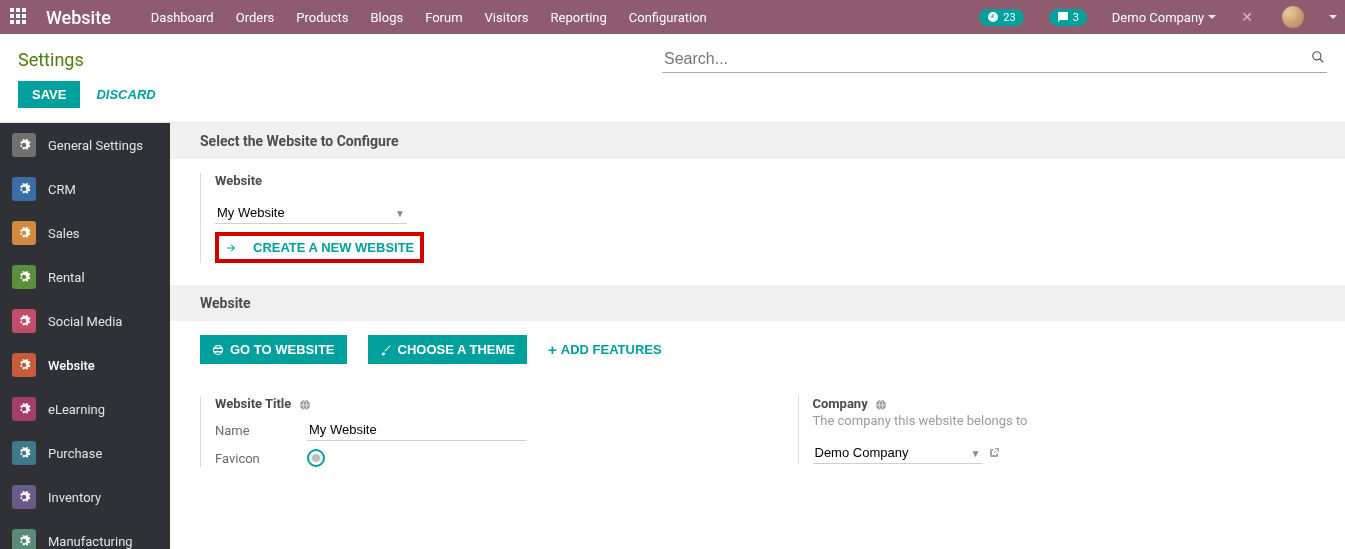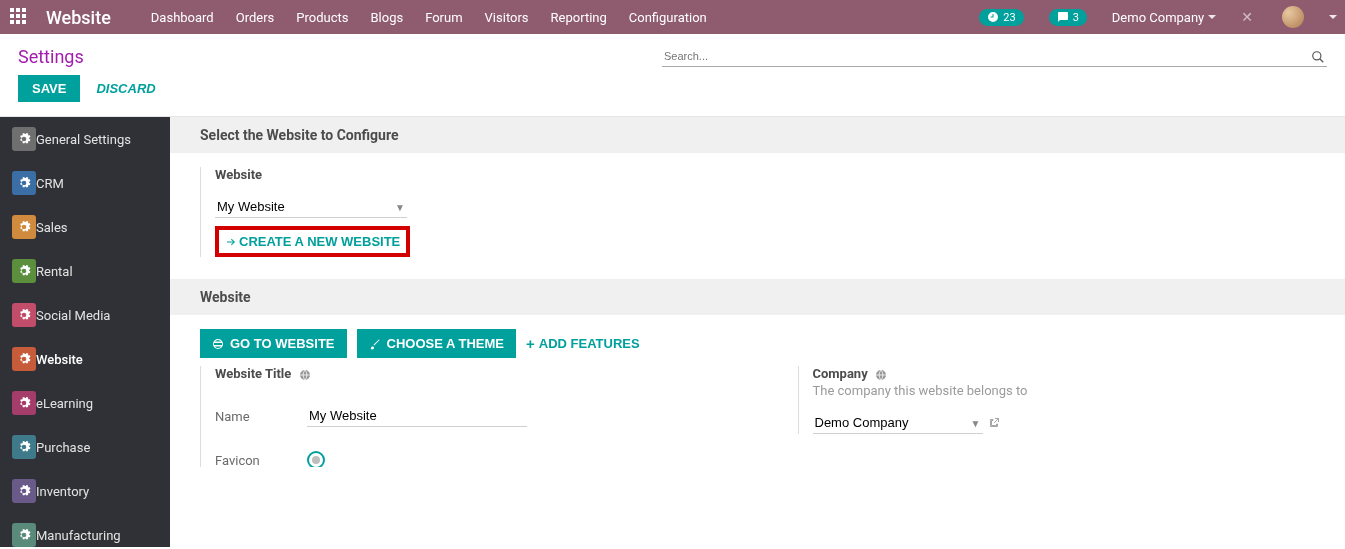--- a/index.html
+++ b/index.html
@@ -15,64 +15,64 @@
   .topbar-right { margin-left: auto; display:flex; align-items:center; gap: 25px; }
   .badge-pill { display:inline-flex; align-items:center; background:#00a09d; color:#fff; border-radius: 12px; padding: 2px 8px; font-size: 11px; gap:4px;}
   .badge-pill svg{width:12px;height:12px;fill:#fff;}
   .company-drop { color:#fff; display:flex; align-items:center; gap:4px; cursor:pointer;}
   .wrench { color: rgba(255,255,255,0.6); font-size:14px;}
   .avatar { width:22px;height:22px;border-radius:50%; background: radial-gradient(circle at 30% 30%, #e8c9a0, #b07b50); margin-left:4px;}
   .caret-down { width:0;height:0;border-left:4px solid transparent;border-right:4px solid transparent;border-top:4px solid rgba(255,255,255,0.85);}
 
   
   .subhead { display:flex; align-items:center; padding: 12px 18px 8px 18px; justify-content: space-between;}
-  .page-title { font-size: 18px; color: #a21caf; font-weight: 400; text-align: center;}
+  .page-title { font-size: 18px; color: #4d7c0f; font-weight: 400; text-align: center;}
   .search-wrap { position:relative; width: 665px;}
-  .search-input { width:100%; border:none; border-bottom:1px solid #aaa; font-size:11px; padding: 4px 22px 4px 2px; outline:none;}
+  .search-input { width:100%; border:none; border-bottom:1px solid #aaa; font-size:16px; padding: 4px 22px 4px 2px; outline:none;}
   .search-icon { position:absolute; right:2px; top:4px; width:14px;height:14px; stroke:#555; stroke-width:2; fill:none;}
 
   
   .action-bar { padding: 0 18px 14px 18px; display:flex; gap: 16px; align-items:center;}
   .btn-primary { background:#00a09d; color:#fff; border:none; padding: 6px 14px; font-size:13px; font-weight:600; cursor:pointer;}
   .btn-link-discard { background:none; border:none; color:#00a09d; font-weight:600; font-size:13px; cursor:pointer;font-style:italic;}
 
   
   .body-row { display:flex; border-top: 1px solid #e5e5e5;}
   .sidebar { width: 170px; background:#2f3136; color:#ddd; height: 430px; overflow-y:auto; position:relative;}
   .sidebar::-webkit-scrollbar{width:10px;}
   .sidebar::-webkit-scrollbar-track{background:#4a4c50;}
   .sidebar::-webkit-scrollbar-thumb{background:#777;}
-  .side-item { display:flex; align-items:center; gap:0; padding: 10px 12px; cursor:pointer; font-size:13px; color:#e3e3e3;}
+  .side-item { display:flex; align-items:center; gap:12px; padding: 10px 12px; cursor:pointer; font-size:13px; color:#e3e3e3;}
   .side-item.active .side-label{ color:#fff; font-weight:500;}
   .side-icon-box{ width:24px;height:24px; border-radius:3px; display:flex;align-items:center;justify-content:center;}
   .side-icon-box svg{width:14px;height:14px;fill:#fff;}
 
   
   .main { flex:1; overflow-y:auto; height:350px;}
   .section-head { background:#f0f0f0; padding: 10px 30px; font-weight:700; color:#4c4c4c; font-size:14px;}
   .section-body { padding: 14px 30px 22px 30px;}
   .field-block { border-left: 1px solid #ddd; padding-left: 14px; max-width: 520px;}
   .field-label { font-weight:700; color:#4c4c4c;}
   .field-help { color:#9b9b9b; margin-top:2px;}
   .dropdown-input-row{ margin-top:14px; display:flex; align-items:center;}
   .dropdown-input { width:192px; border:none; border-bottom:1px solid #cfcfcf; padding:3px 2px; font-size:13px; background:transparent;}
   .dropdown-caret {color:#888; font-size:10px; margin-left:-12px; pointer-events:none;}
   .create-website-btn-wrap{ display:inline-block; border:4px solid #d30000; padding: 4px 6px; margin-top:8px;}
-  .create-website-btn{ color:#00a09d; font-weight:600; background:none;border:none;display:flex;align-items:center;gap:2px;cursor:pointer;font-size:13px;}
+  .create-website-btn{ color:#00a09d; font-weight:600; background:none;border:none;display:flex;align-items:center;gap:16px;cursor:pointer;font-size:13px;}
   .create-website-btn svg{width:12px;height:12px;fill:#00a09d;}
 
-  .btn-row{ display:flex; gap:10px; margin-bottom: 8px;}
+  .btn-row{ display:flex; gap:21px; margin-bottom: 32px;}
   .btn-teal{ background:#00a09d; color:#fff; border:none; padding:7px 12px; font-size:13px;font-weight:600; display:inline-flex; align-items:center; gap:6px; cursor:pointer;}
   .btn-teal svg{width:12px;height:12px;fill:#fff;}
   .btn-outline-teal{ background:none;border:none;color:#00a09d; font-weight:600; font-size:13px; display:inline-flex;align-items:center;gap:4px;cursor:pointer;}
 
   .two-col{ display:flex; gap: 80px;}
   .col{ flex:1; min-width:0;}
   .col .field-block{max-width:none;}
-  .inline-row{ display:flex; align-items:center; gap:20px; margin-top:24px;}
+  .inline-row{ display:flex; align-items:center; gap:20px; margin-top:8px;}
   .inline-row .lbl{ width:72px; color:#6b6b6b;}
   .inline-row .val-input{ border:none; border-bottom:1px solid #cfcfcf; padding:3px 2px; font-size:13px; width:220px;}
   .favicon-box{ width:18px;height:18px;border:2px solid #00a09d; border-radius:50%; display:inline-block; position:relative;}
   .favicon-box::after{content:"";position:absolute;inset:3px;border-radius:50%;background:#bdbdbd;}
   .globe-icon{width:12px;height:12px;fill:#999;vertical-align:middle;margin-left:4px;}
   .ext-link{width:12px;height:12px;stroke:#888;stroke-width:1.5;fill:none;margin-left:8px;cursor:pointer;}
 </style>
 </head>
 <body>
 

